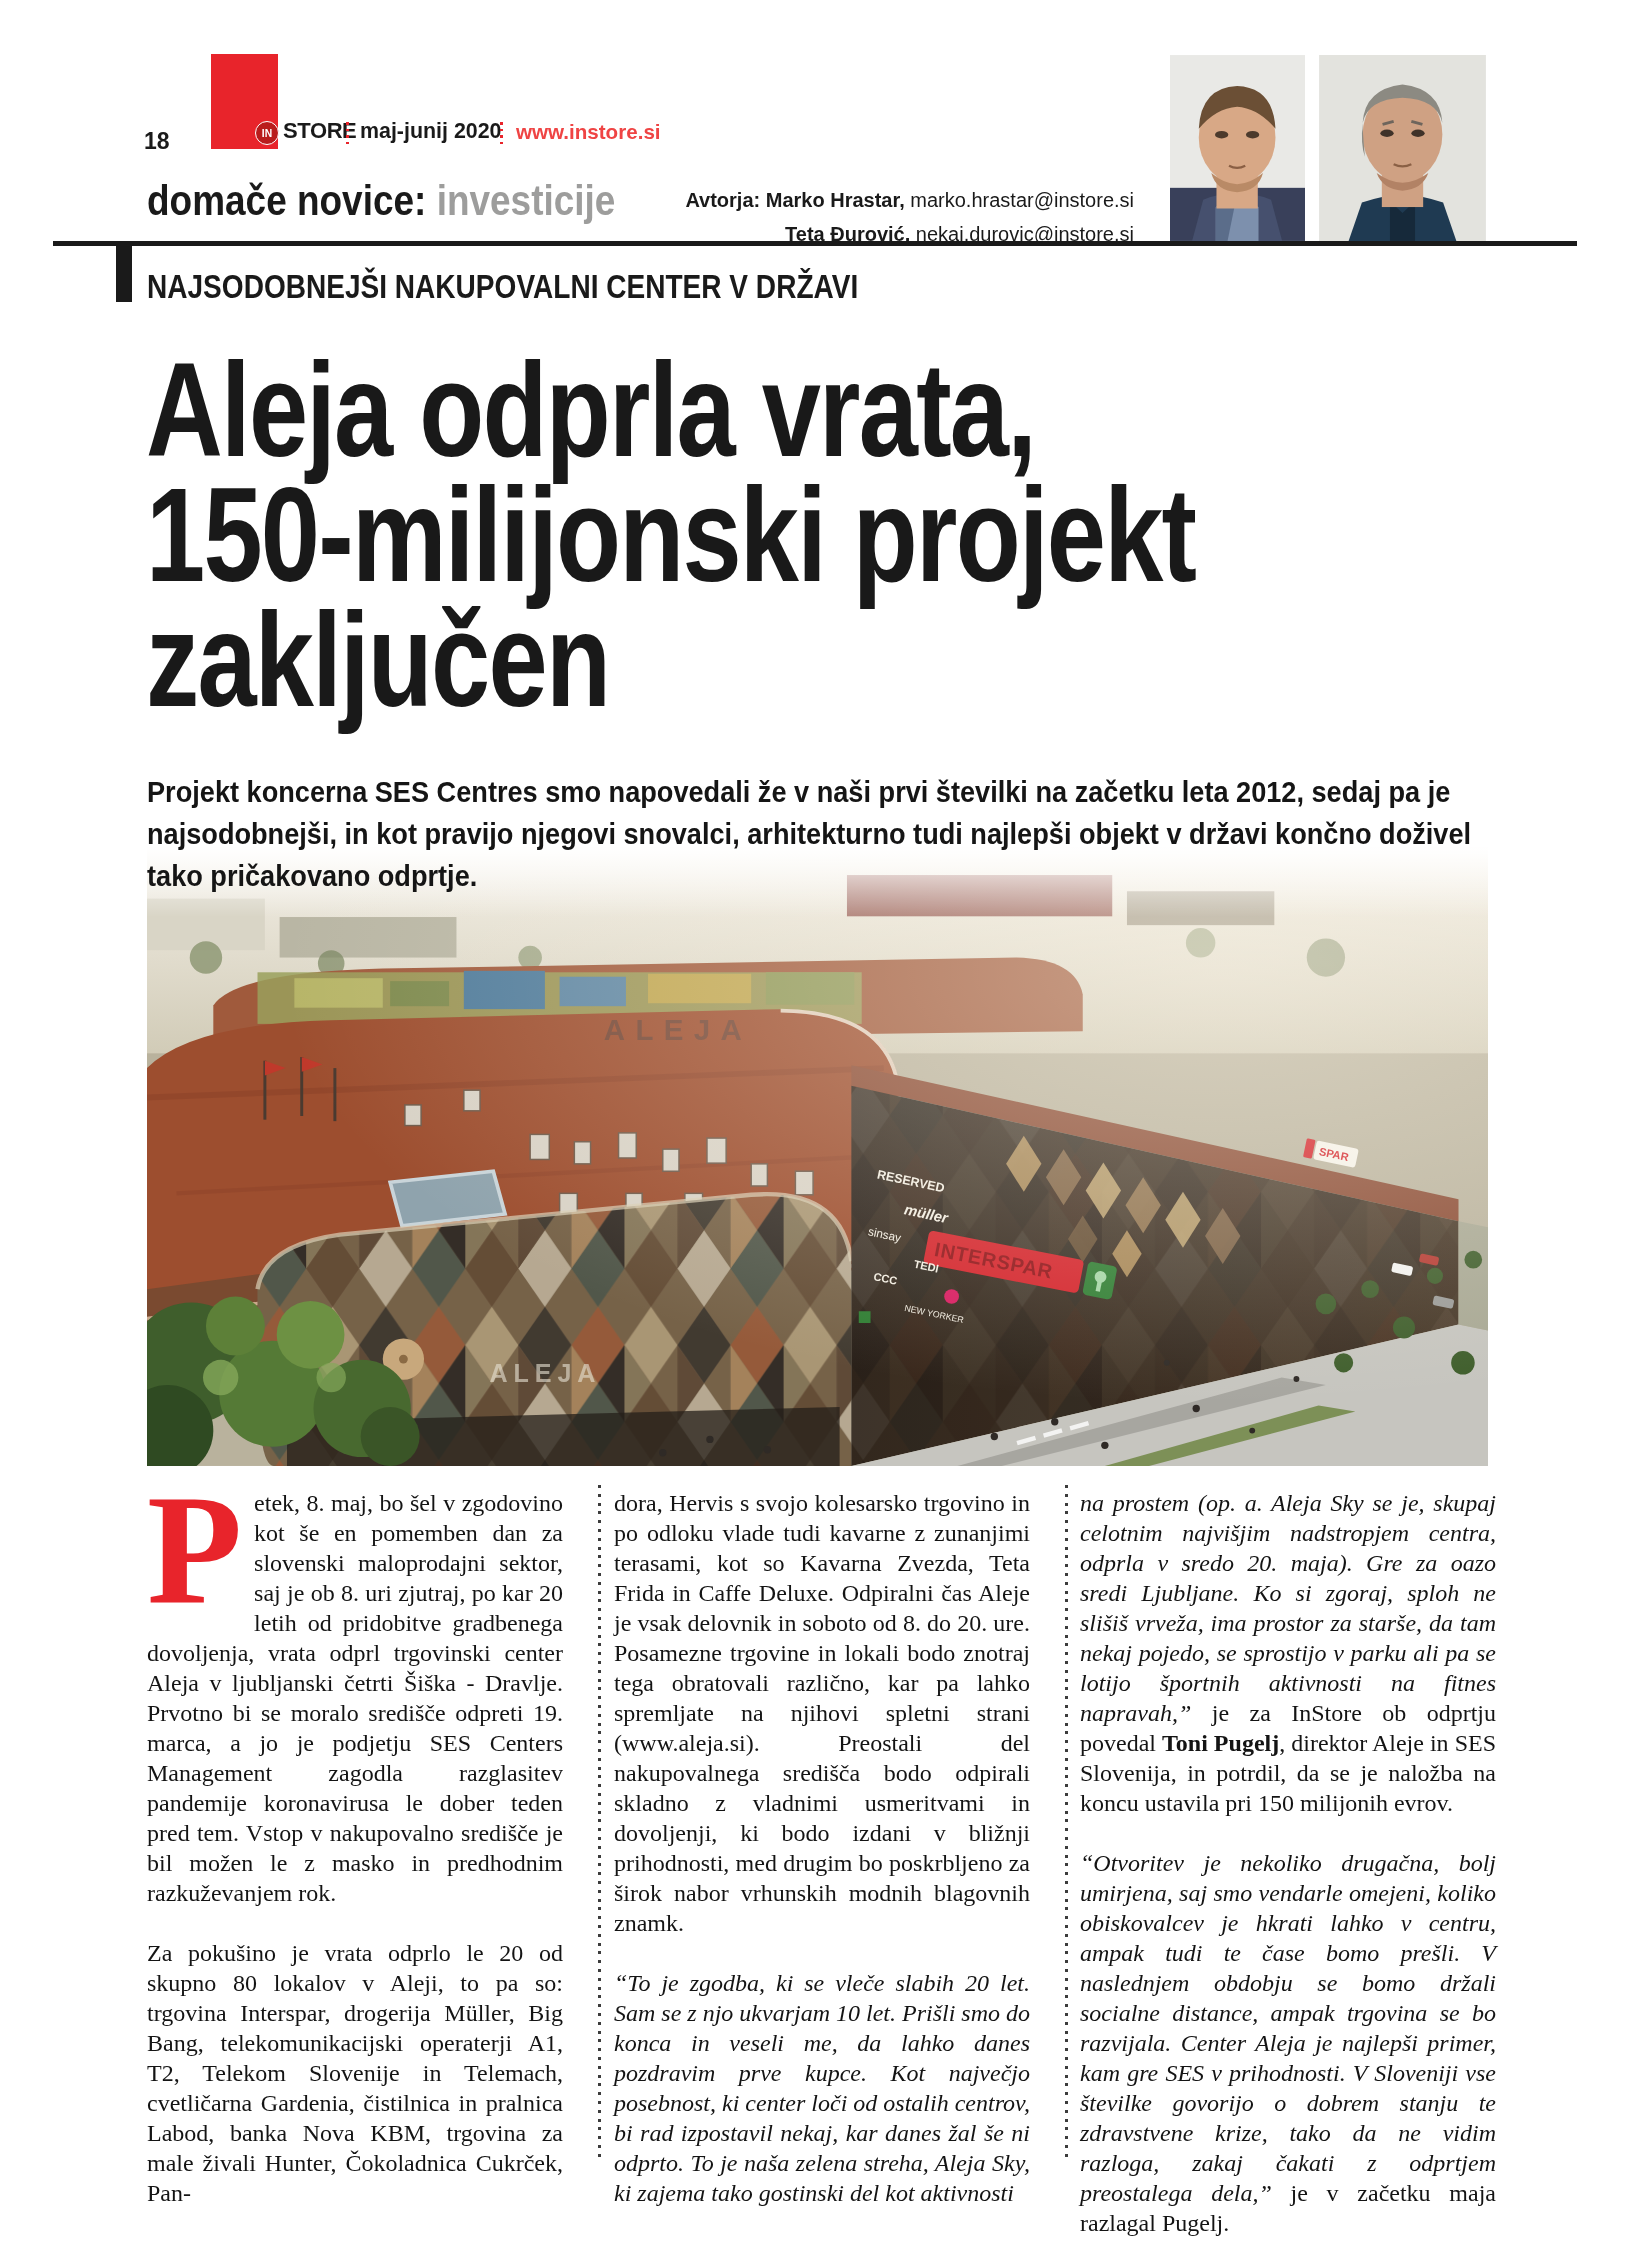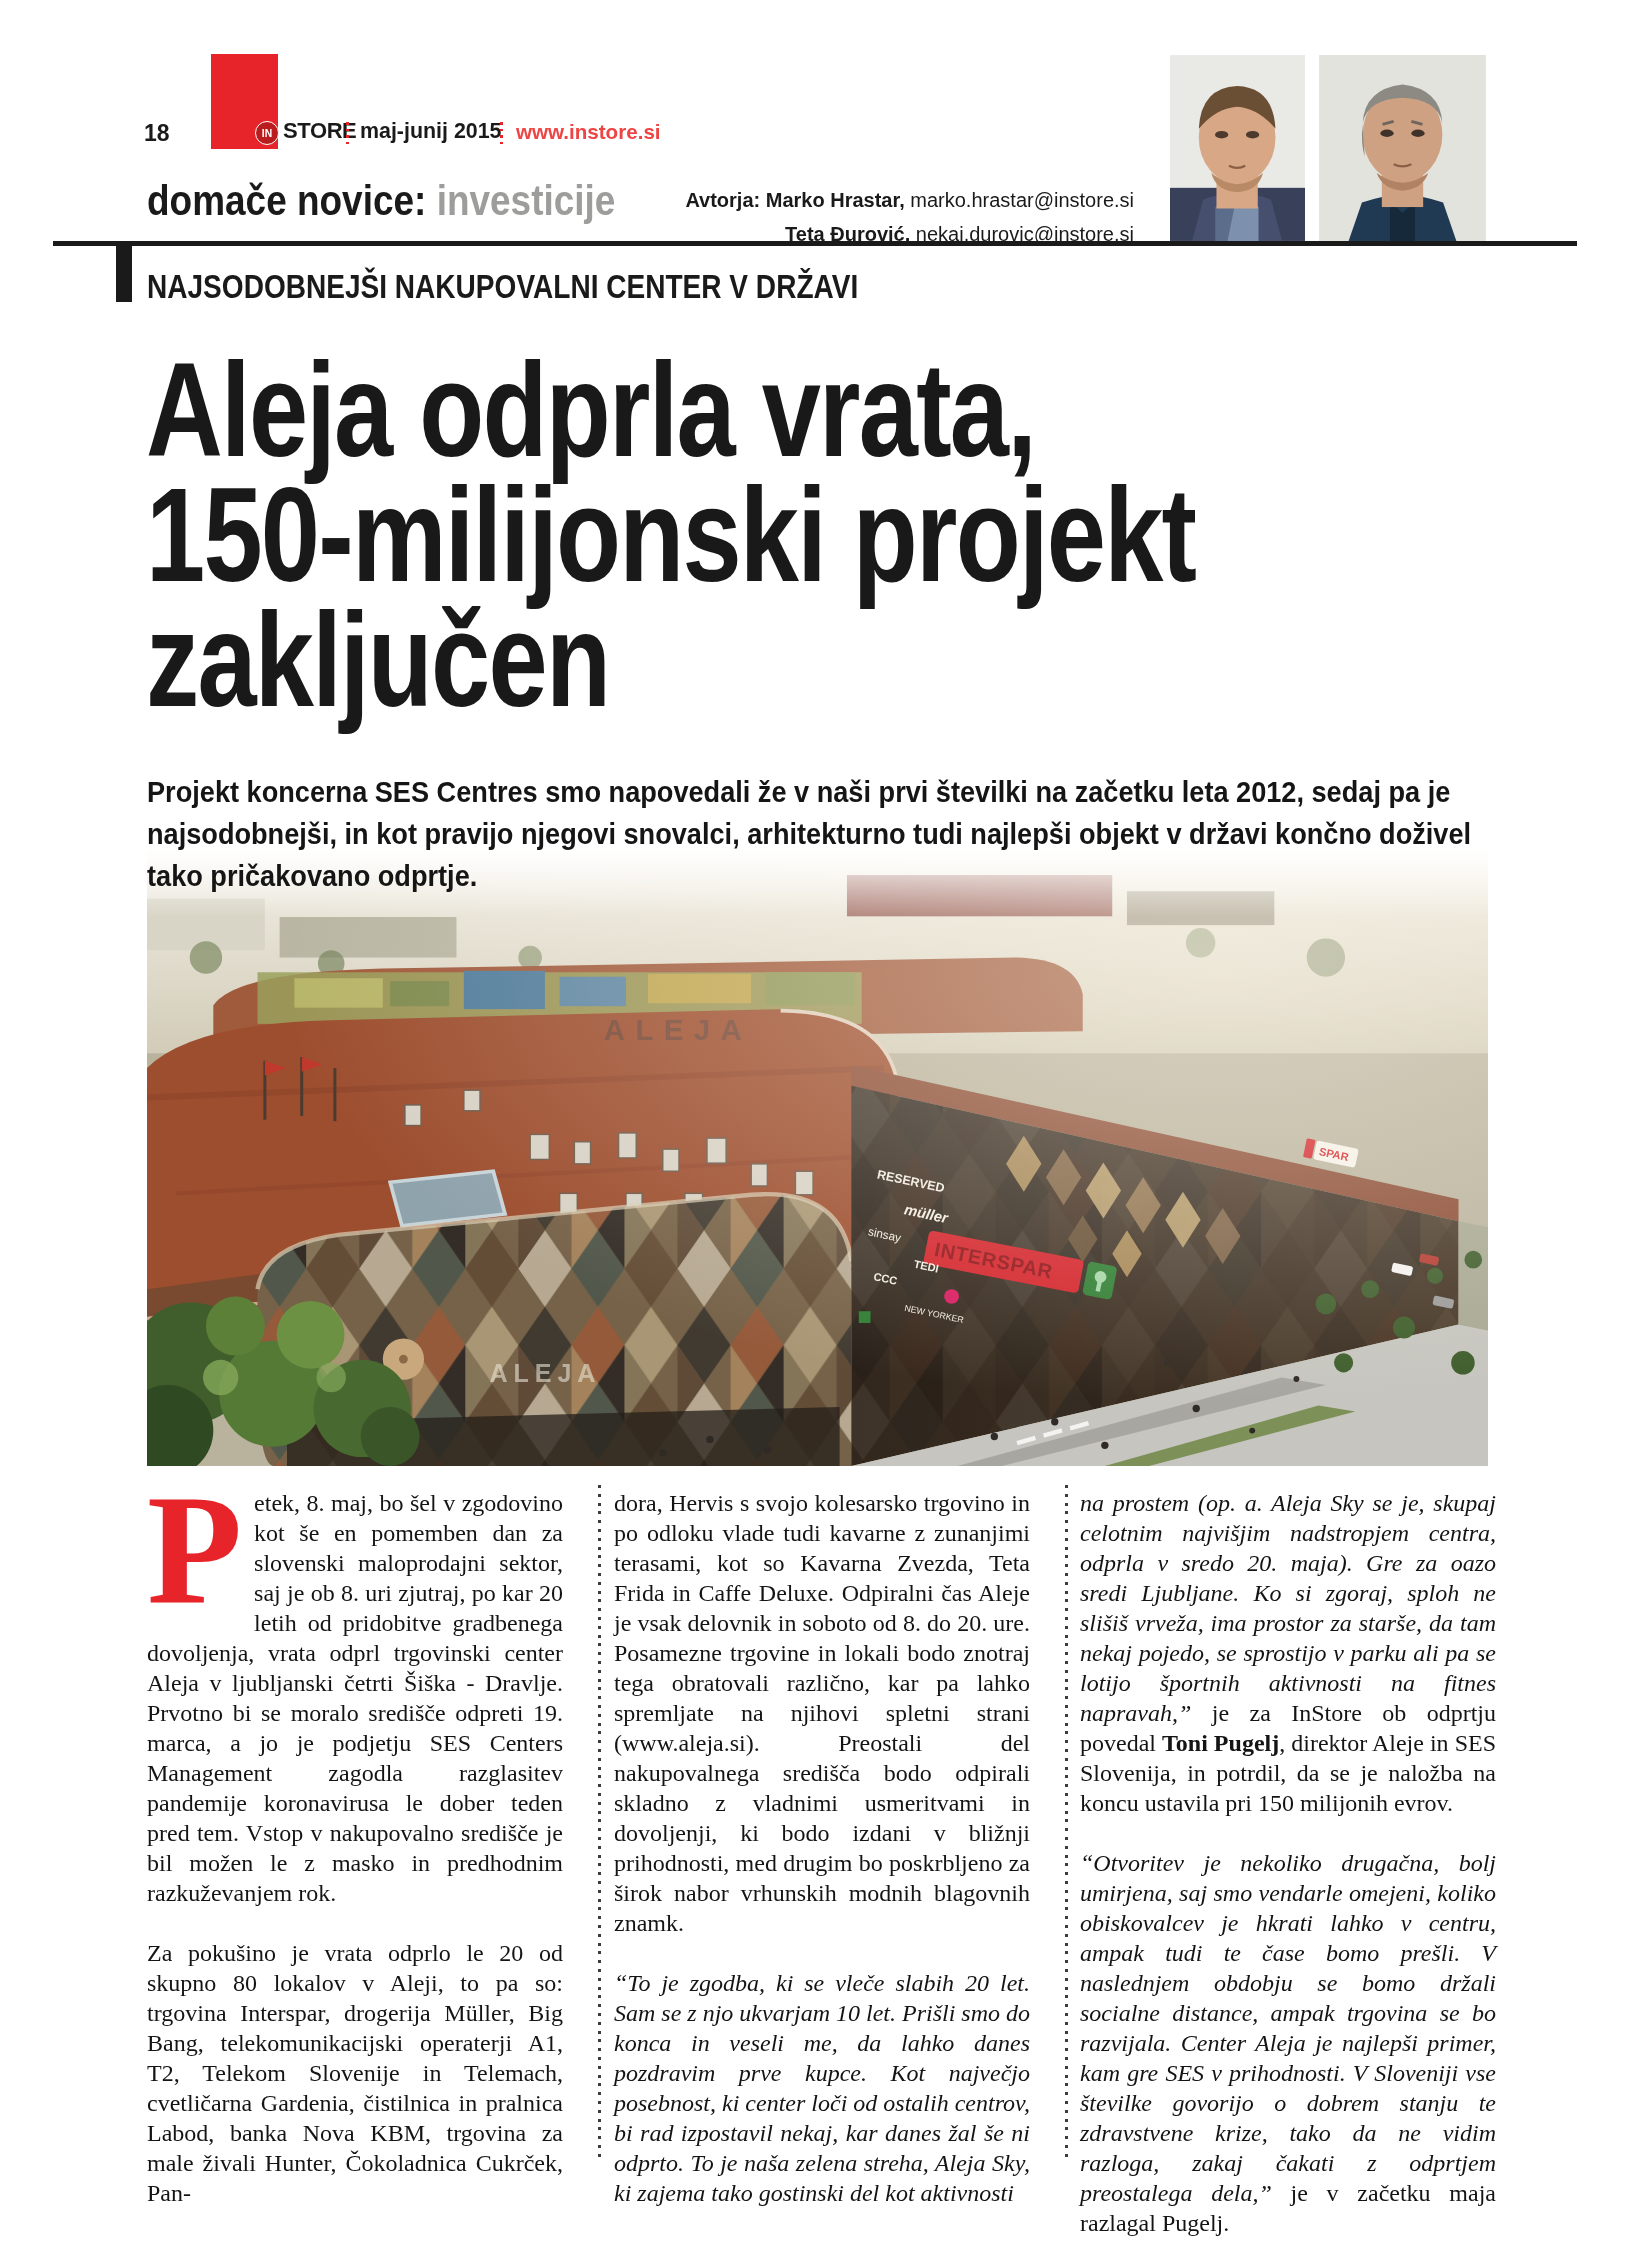--- a/index.html
+++ b/index.html
@@ -1,20 +1,20 @@
 <!DOCTYPE html>
 <html style="font-size:11.8px"><head>
 <meta charset="utf-8">
 <style>
   html,body{margin:0;padding:0;background:#ffffff;}
   #page{position:relative;width:1631px;height:2261px;background:#fff;overflow:hidden;
         font-family:"Liberation Sans",sans-serif;color:#1a1a1a;}
   .abs{position:absolute;}
   
-  .pagenum{left:144px;top:120px;font-size:23px;font-weight:800;letter-spacing:0;}
+  .pagenum{left:144px;top:128px;font-size:23px;font-weight:800;letter-spacing:0;}
   .logo-red{left:211px;top:54px;width:67px;height:95px;background:#e8242b;}
   .logo-in{left:255px;top:121px;width:22px;height:22px;background:#b91c1c;border-radius:50%;
            color:#fff;font-size:10.3px;font-weight:800;display:flex;align-items:center;justify-content:center;border:1.5px solid #fff;}
   .logo-store{left:283px;top:118px;font-size:22px;font-weight:800;letter-spacing:-0.4px;}
   .hdr-sep{top:122px;width:2.9px;height:22px;background:repeating-linear-gradient(to bottom,#e8242b 0 2.9px,transparent 2.9px 6.6px);}
   .hdr-date{left:360px;top:119px;font-size:21.4px;font-weight:700;}
   .hdr-web{left:516px;top:120px;font-size:20.6px;font-weight:600;color:#ef4444;}
   .category{left:147px;top:177px;font-size:42px;font-weight:800;transform:scaleX(.88);transform-origin:left;white-space:nowrap;}
   .category .gray{color:#9d9d9c;}
   .authors{right:497px;top:183px;text-align:right;font-size:20px;line-height:34px;white-space:nowrap;}
@@ -46,21 +46,21 @@
 </head>
 <body>
 
 <div id="page">
 
   <div class="abs pagenum">18</div>
   <div class="abs logo-red"></div>
   <div class="abs logo-in">IN</div>
   <div class="abs logo-store">STORE</div>
   <div class="abs hdr-sep" style="left:346px;"></div>
-  <div class="abs hdr-date">maj-junij 2015</div>
+  <div class="abs hdr-date">maj-junij 2020</div>
   <div class="abs hdr-sep" style="left:500px;"></div>
   <div class="abs hdr-web">www.instore.si</div>
 
   <div class="abs category"><span>domače novice:</span>&nbsp;<span class="gray">investicije</span></div>
 
   <div class="abs authors">
     <div><b>Avtorja:</b> <b>Marko Hrastar,</b> <span>marko.hrastar@instore.si</span></div>
     <div><b>Teta Đurović,</b> <span>nekaj.durovic@instore.si</span></div>
   </div>
 

